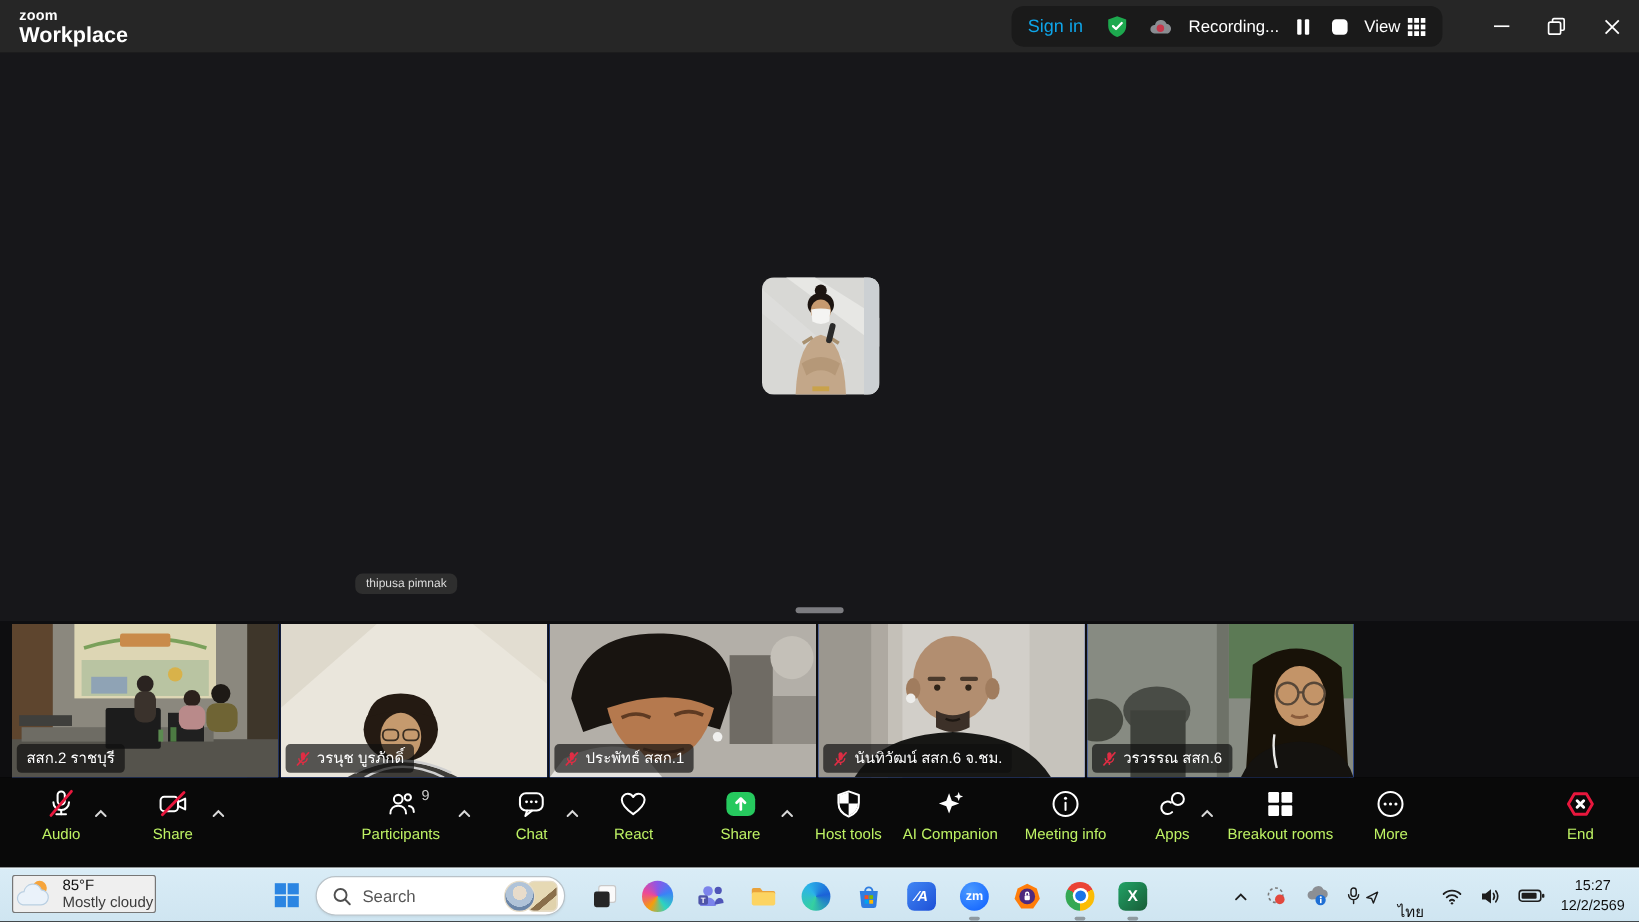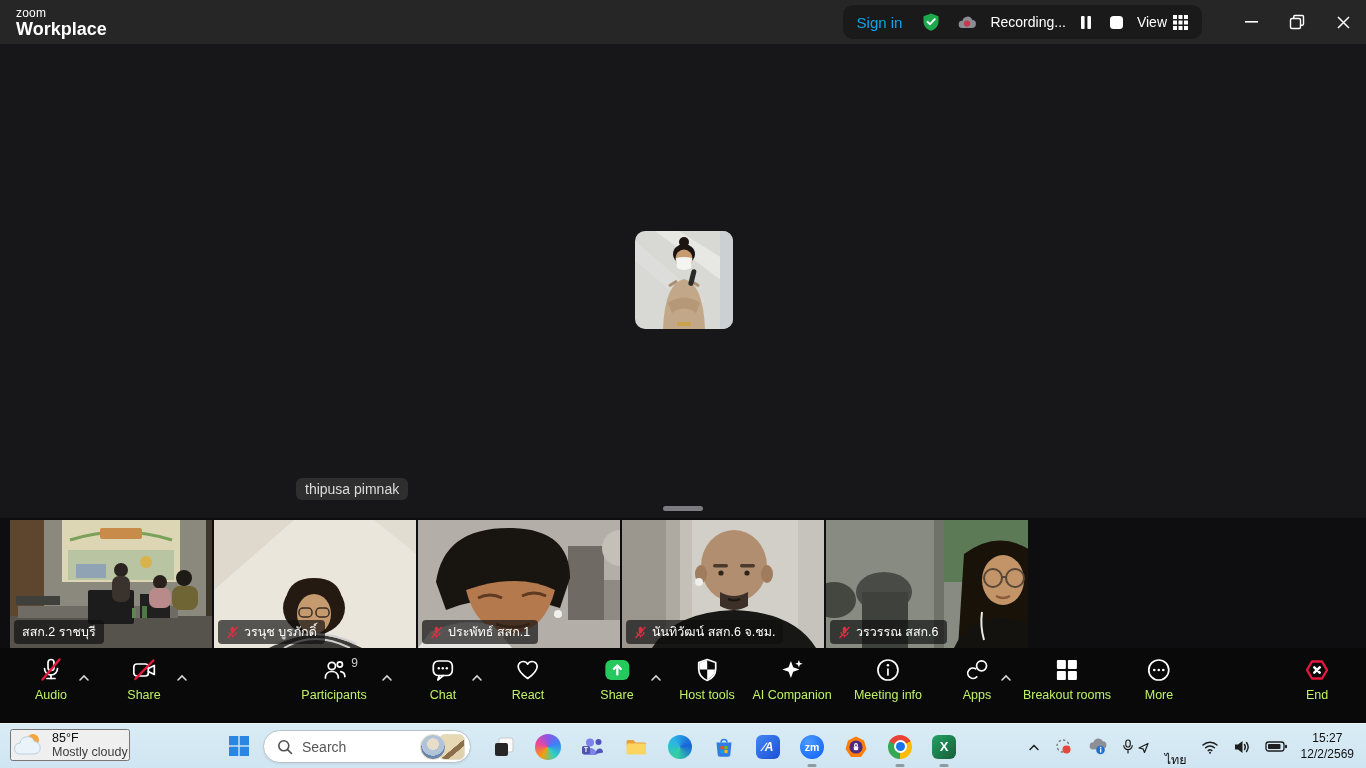--- a/index.html
+++ b/index.html
@@ -4,48 +4,48 @@
 <style>
   * { margin:0; padding:0; box-sizing:border-box; }
   html,body { width:1366px; height:768px; overflow:hidden; background:#000;
               font-family:"Liberation Sans", sans-serif; }
   .app { width:1366px; height:768px; display:flex; flex-direction:column; }
 
   
   .titlebar { height:44px; background:#262626; display:flex; align-items:center;
               justify-content:space-between; padding-left:16px; flex:none; }
   .brand { color:#fff; line-height:1; }
-  .brand .b1 { font-size:12px; font-weight:normal; letter-spacing:.2px; }
+  .brand .b1 { font-size:12px; font-weight:bold; letter-spacing:.2px; }
   .brand .b2 { font-size:18px; font-weight:600; margin-top:1px; }
   .tb-right { display:flex; align-items:center; height:44px; }
   .pill { display:flex; align-items:center; gap:10px; background:#1a1a1a;
           border-radius:10px; padding:5px 14px; margin-right:26px; height:34px; }
   .signin { background:none; border:none; color:#0ea5e9; font-size:15px; cursor:pointer;
             font-family:inherit; margin-right:6px; }
   .rec-text { color:#fff; font-size:14px; }
   .icon-btn { background:none; border:none; cursor:pointer; display:flex;
               align-items:center; justify-content:center; padding:0 3px; }
   .view-btn { background:none; border:none; color:#fff; font-size:14px; cursor:pointer;
               display:flex; align-items:center; gap:6px; font-family:inherit; }
   .winbtn { width:46px; height:44px; background:none; border:none; cursor:pointer;
             display:flex; align-items:center; justify-content:center; }
 
   
   .stage { height:474px; background:#17171a; position:relative; flex:none; }
   .stage-video { position:absolute; left:635px; top:187px; width:98px; height:98px;
                  border-radius:10px; overflow:hidden; }
   .speaker-label { position:absolute; left:296px; top:434px; background:#2e2e2e;
-                   color:#dcdcdc; font-size:14px; padding:3px 9px; border-radius:6px; }
+                   color:#dcdcdc; font-size:10px; padding:3px 9px; border-radius:6px; }
   .drag-handle { position:absolute; left:663px; top:462px; width:40px; height:5px;
                  background:#7c7c80; border-radius:3px; cursor:ns-resize; }
 
   
   .filmstrip { height:130px; background:#0e0e10; display:flex; gap:2px;
                padding:2px 10px 0 10px; flex:none; }
-  .tile { width:202px; height:128px; position:relative; overflow:hidden; background:#1d4ed8;text-align:center; }
+  .tile { width:222px; height:128px; position:relative; overflow:hidden; background:#1d4ed8;text-align:center; }
   .tile svg.art { display:block; width:222px; height:128px; }
   .tile-label { position:absolute; left:4px; bottom:4px; background:rgba(15,15,15,.68);
                 color:#fff; font-size:12.5px; padding:2px 8px; border-radius:4px;
                 display:flex; align-items:center; gap:5px; white-space:nowrap; }
 
   
   .toolbar { height:75px; background:#090909; position:relative; flex:none; }
   .tbtn { position:absolute; top:9px; transform:translateX(-50%); background:none; border:none;
           cursor:pointer; display:flex; flex-direction:column; align-items:center; gap:5px;
           color:#f2f2f2; font-family:inherit; width:max-content; }

